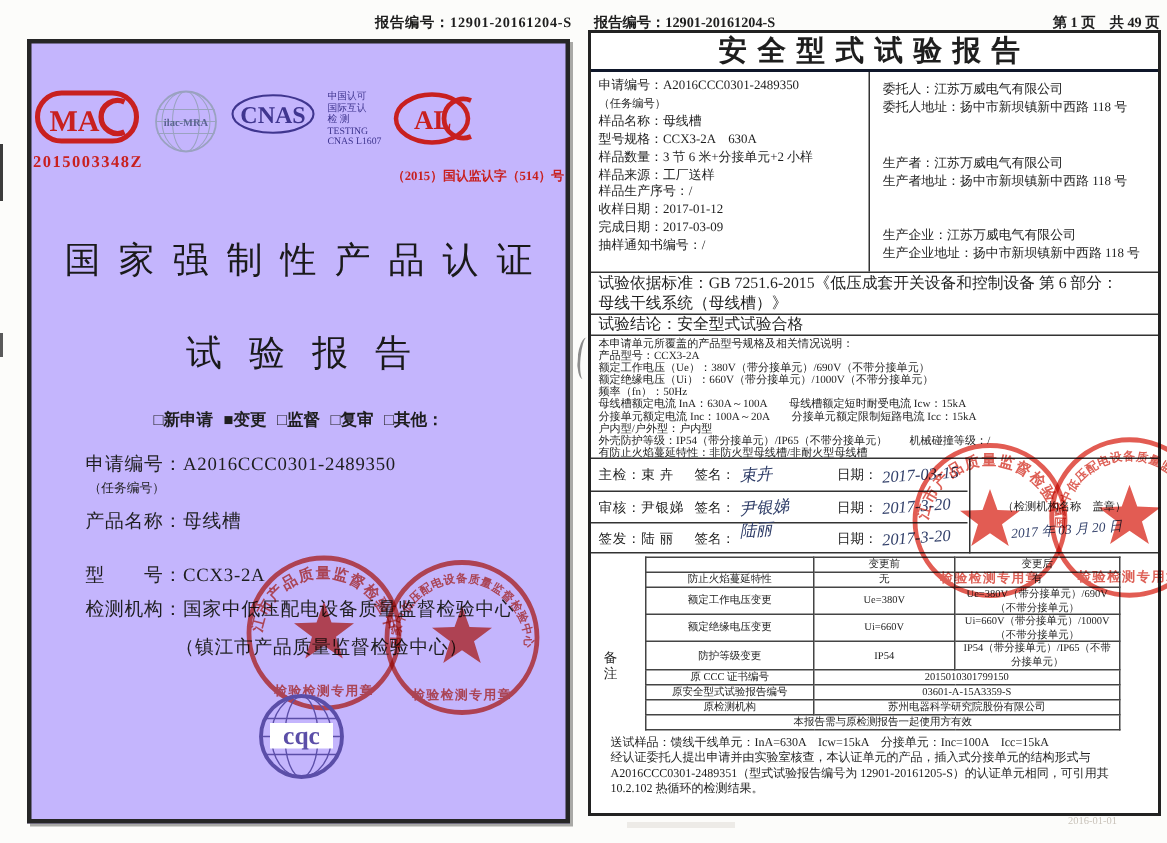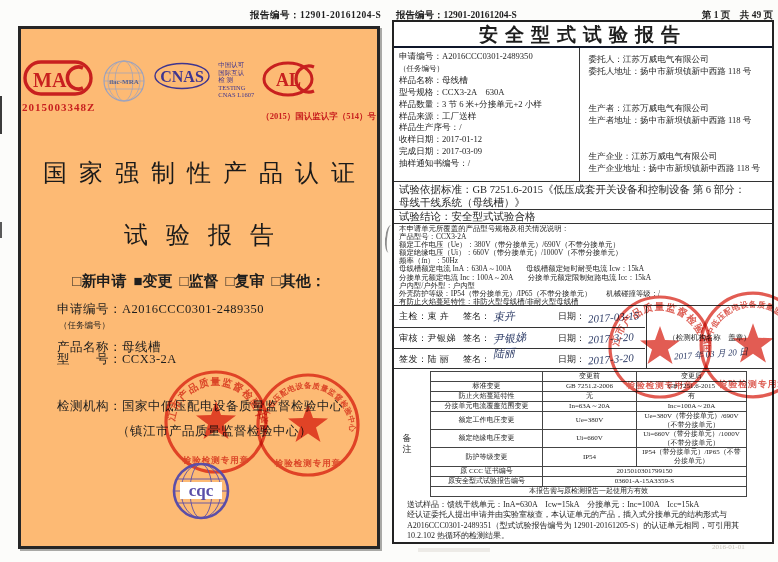--- a/index.html
+++ b/index.html
@@ -5,33 +5,33 @@
   * { margin:0; padding:0; box-sizing:border-box; }
   html,body { width:778px; height:562px; }
   body { position:relative; background:#fcfcfa; overflow:hidden;
          font-family:"Liberation Serif","DejaVu Serif",serif; color:#1e1e1e; }
 
   
   .abs { position:absolute; }
 
   
   .lp-reportno { left:250px; top:9px; font-size:9.5px; font-weight:bold; letter-spacing:.5px; }
-  .page-l { left:18px; top:26px; width:362px; height:523px; background:#fdba74;
+  .page-l { left:18px; top:26px; width:362px; height:523px; background:#c4b5fd;
             border:3px solid #262626; box-shadow:2px 2px 0 #a9a9a6; }
   .logo-row { left:0; top:30px; width:100%; display:flex; justify-content:center;
               align-items:flex-start; gap:7px; }
   .cma-num { color:#c8201f; font-weight:bold; font-size:11px; letter-spacing:1px; margin-top:0; text-align:center; }
   .cnas-info { font-size:6.5px; line-height:7.5px; color:#3f358f; padding-top:2px; }
   .al-caption { color:#c8201f; font-size:8.5px; font-weight:bold; margin-top:8px; text-align:center; white-space:nowrap; }
   .lp-title1 { left:0; top:128px; width:100%; text-align:center; font-size:24px;
                letter-spacing:12px; text-indent:12px; color:#1a1a1a; }
   .lp-title2 { left:0; top:190px; width:100%; text-align:center; font-size:24px;
                letter-spacing:18px; text-indent:18px; color:#1a1a1a; }
   .lp-checks { left:0; top:243px; width:100%; display:flex; justify-content:center;
-               gap:7px; font-size:15px; font-weight:bold; }
+               gap:7px; font-size:11px; font-weight:bold; }
   .lp-field { left:36px; font-size:12.5px; letter-spacing:.5px; white-space:nowrap; }
   .lp-note  { left:38px; font-size:8.5px; }
   .stamp { position:absolute; mix-blend-mode:multiply; opacity:.86; }
   .st-ring { fill:none; stroke:#dd4136; stroke-width:3.2; }
   .st-star { fill:#dd4136; }
   .st-arc  { fill:#d8453a; font-weight:bold; }
   .st-arc-lg { font-size:10px; letter-spacing:1px; }
   .st-arc-sm { font-size:7.6px; letter-spacing:.4px; }
   .st-bottom { fill:#d8453a; font-size:8.5px; font-weight:bold; letter-spacing:1px; }
 
@@ -142,21 +142,21 @@
     <span><span>□</span><span>新申请</span></span>
     <span><span>■</span><span>变更</span></span>
     <span><span>□</span><span>监督</span></span>
     <span><span>□</span><span>复审</span></span>
     <span><span>□</span><span>其他：</span></span>
   </div>
 
   <div class="abs lp-field" style="top:272px">申请编号：A2016CCC0301-2489350</div>
   <div class="abs lp-note" style="top:291px">（任务编号）</div>
   <div class="abs lp-field" style="top:310px">产品名称：母线槽</div>
-  <div class="abs lp-field" style="top:322px">型　　号：CCX3-2A</div>
+  <div class="abs lp-field" style="top:346px">型　　号：CCX3-2A</div>
   <div class="abs lp-field" style="top:369px">检测机构：国家中低压配电设备质量监督检验中心</div>
   <div class="abs lp-field" style="top:394px; left:96px">（镇江市产品质量监督检验中心）</div>
 
   <svg class="stamp" style="left:140px; top:338px" width="110" height="110" viewBox="0 0 110 110">
     <defs>
         <path id="arcA" d="M 13,60 A 42,42 0 1 1 97,60"></path>
       </defs>
     <circle class="st-ring" cx="55" cy="55" r="50"></circle>
     <path class="st-star" d="M55,34 L60,48 L75,48.5 L63,57.5 L67.5,72 L55,63.5 L42.5,72 L47,57.5 L35,48.5 L50,48 Z"></path>
     <text class="st-arc st-arc-lg"><textPath href="#arcA" startOffset="50%" text-anchor="middle">镇江市产品质量监督检验中心</textPath></text>
@@ -280,35 +280,25 @@
   <div class="rp-remarks">
     <div class="remarks-label">备注</div>
     <table class="chg-table">
       <tbody>
           <tr>
         <td class="c1"></td>
         <td class="c2">变更前</td>
         <td>变更后</td>
       </tr>
       <tr>
-        <td>标准变更</td>
-        <td>GB 7251.2-2006</td>
-        <td>GB 7251.6-2015</td>
-      </tr>
-      <tr>
         <td>防止火焰蔓延特性</td>
         <td>无</td>
         <td>有</td>
       </tr>
       <tr>
-        <td>分接单元电流覆盖范围变更</td>
-        <td>In=63A～20A</td>
-        <td>Inc=100A～20A</td>
-      </tr>
-      <tr>
         <td>额定工作电压变更</td>
         <td>Ue=380V</td>
         <td style="white-space:normal">Ue=380V（带分接单元）/690V（不带分接单元）</td>
       </tr>
       <tr>
         <td>额定绝缘电压变更</td>
         <td>Ui=660V</td>
         <td style="white-space:normal">Ui=660V（带分接单元）/1000V（不带分接单元）</td>
       </tr>
       <tr>
@@ -316,20 +306,24 @@
         <td>IP54</td>
         <td style="white-space:normal">IP54（带分接单元）/IP65（不带分接单元）</td>
       </tr>
       <tr>
         <td>原 CCC 证书编号</td>
         <td colspan="2">2015010301799150</td>
       </tr>
       <tr>
         <td>原安全型式试验报告编号</td>
         <td colspan="2">03601-A-15A3359-S</td>
+      </tr>
+      <tr>
+        <td>原检测机构</td>
+        <td colspan="2">苏州电器科学研究院股份有限公司</td>
       </tr>
       <tr>
         <td colspan="3">本报告需与原检测报告一起使用方有效</td>
       </tr>
     </tbody>
       </table>
     <div class="rp-notes">
       <div>送试样品：馈线干线单元：InA=630A　Icw=15kA　分接单元：Inc=100A　Icc=15kA</div>
       <div>经认证委托人提出申请并由实验室核查，本认证单元的产品，插入式分接单元的结构形式与</div>
       <div>A2016CCC0301-2489351（型式试验报告编号为 12901-20161205-S）的认证单元相同，可引用其</div>

